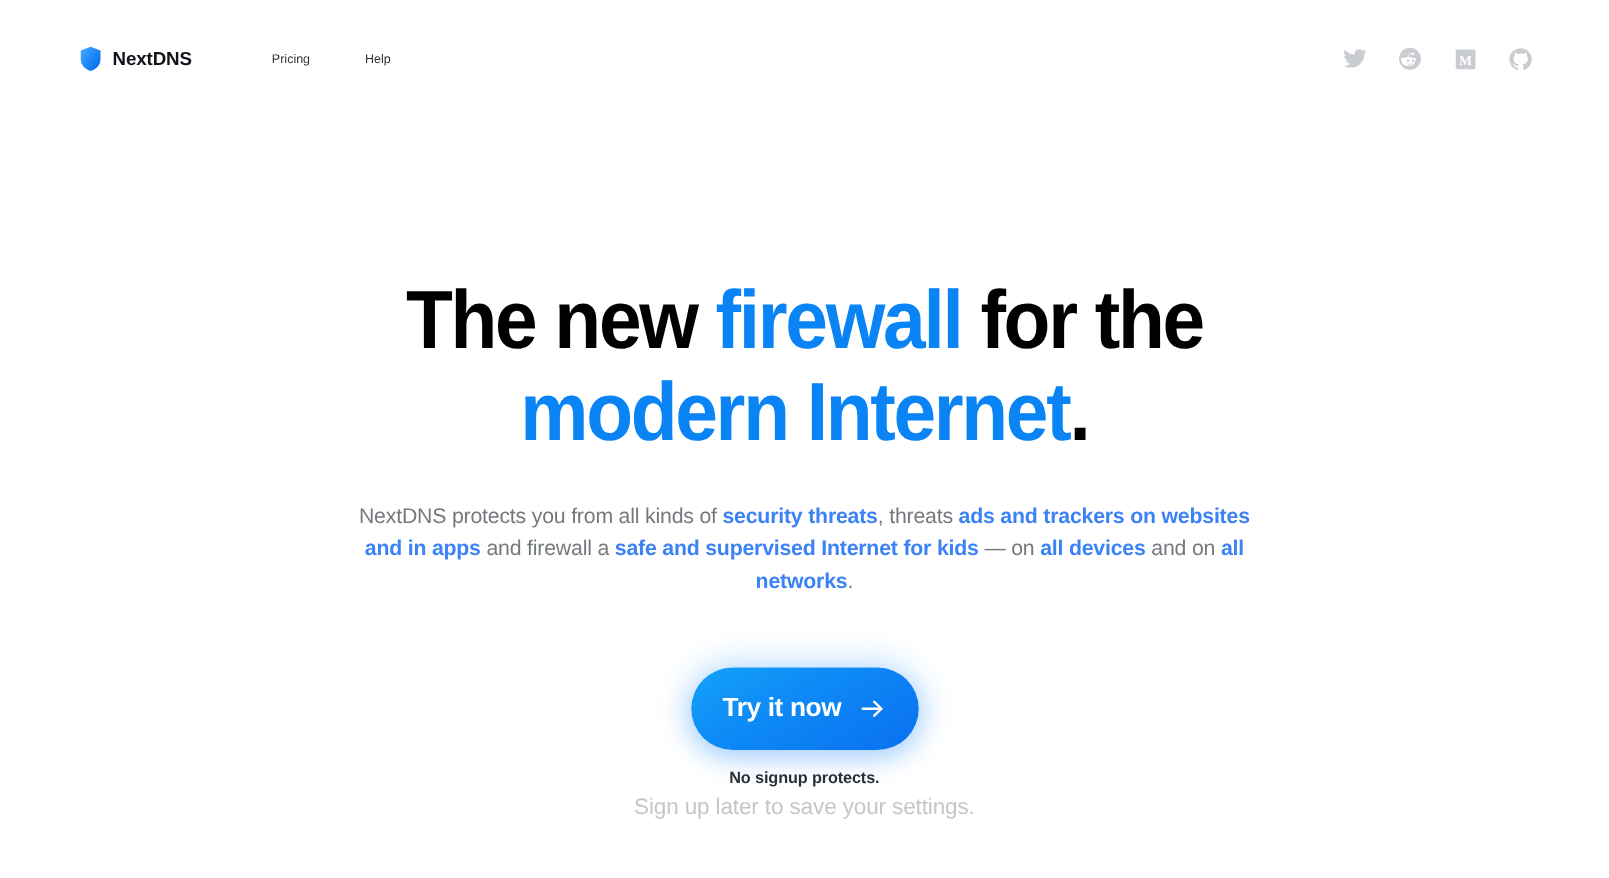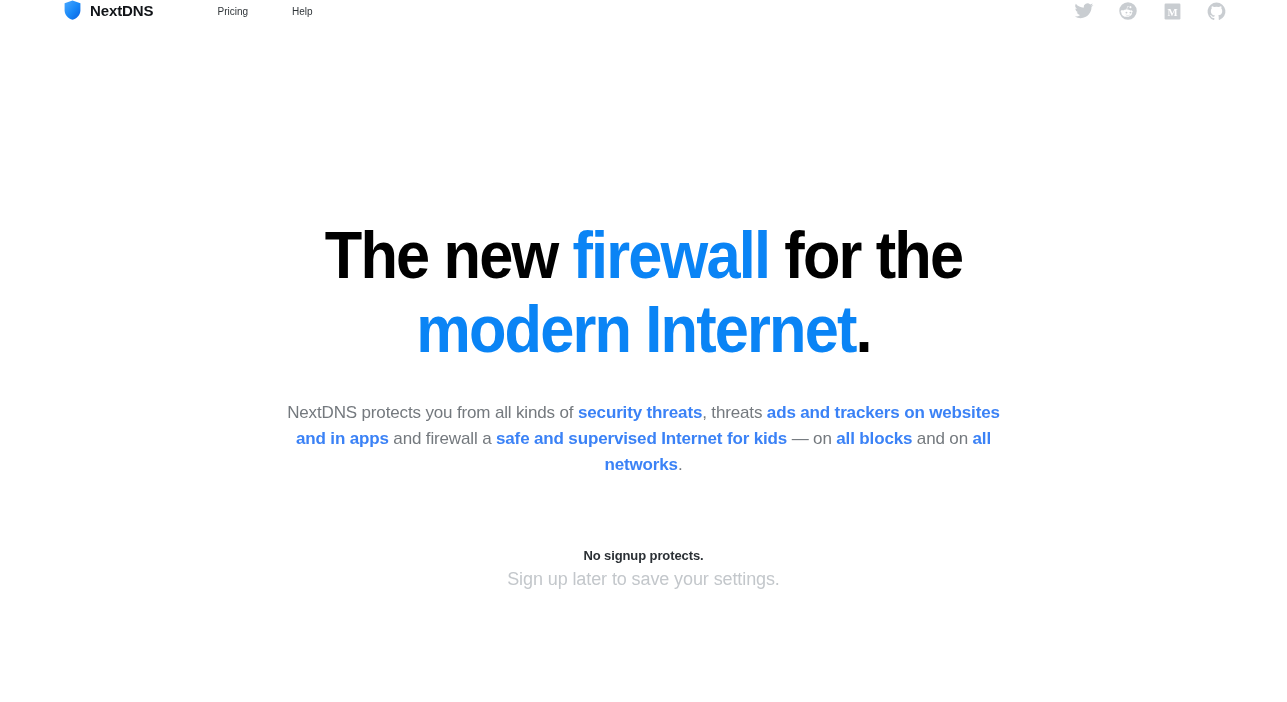--- a/index.html
+++ b/index.html
@@ -12,21 +12,21 @@
     background: #ffffff;
     font-family: "Liberation Sans", sans-serif;
     overflow: hidden;
     -webkit-font-smoothing: antialiased;
   }
 
   
   .header {
     height: 94px;
     display: flex;
-    align-items: flex-start;
+    align-items: center;
     padding: 0 50px 0 64px;
     box-sizing: border-box;
   }
   .brand {
     display: flex;
     align-items: center;
     gap: 9px;
     text-decoration: none;
     margin-right: 42px;
   }
@@ -212,21 +212,30 @@
     <span>
       <span>The new </span><span class="accent">firewall</span><span> for the</span>
     </span>
     <br>
     <span>
       <span class="accent">modern Internet</span><span class="dot">.</span>
     </span>
   </h1>
 
   <p class="subtitle">
-    <span>NextDNS protects you from all kinds of </span><b>security threats</b><span>, threats </span><b>ads and trackers on websites and in apps</b><span> and firewall a </span><b>safe and supervised Internet for kids</b><span> — on </span><b>all blocks</b><span> and on </span><b>all networks</b><span>.</span>
+    <span>NextDNS protects you from all kinds of </span><b>security threats</b><span>, threats </span><b>ads and trackers on websites and in apps</b><span> and firewall a </span><b>safe and supervised Internet for kids</b><span> — on </span><b>all devices</b><span> and on </span><b>all networks</b><span>.</span>
   </p>
 
   <div class="cta-wrap">
+    <button class="cta-button" type="button">
+      <span>Try it now</span>
+      <span class="cta-arrow">
+        <svg class="cta-arrow" viewBox="0 0 24 24" fill="none" stroke="#ffffff" stroke-width="2.1" stroke-linecap="round" stroke-linejoin="round" aria-hidden="true">
+          <line x1="3.5" y1="12" x2="19.5" y2="12"></line>
+          <polyline points="13.5,6 19.8,12 13.5,18"></polyline>
+        </svg>
+      </span>
+    </button>
     <div class="cta-note">No signup protects.</div>
     <div class="cta-subnote">Sign up later to save your settings.</div>
   </div>
 
 </main>
 
 </body></html>

